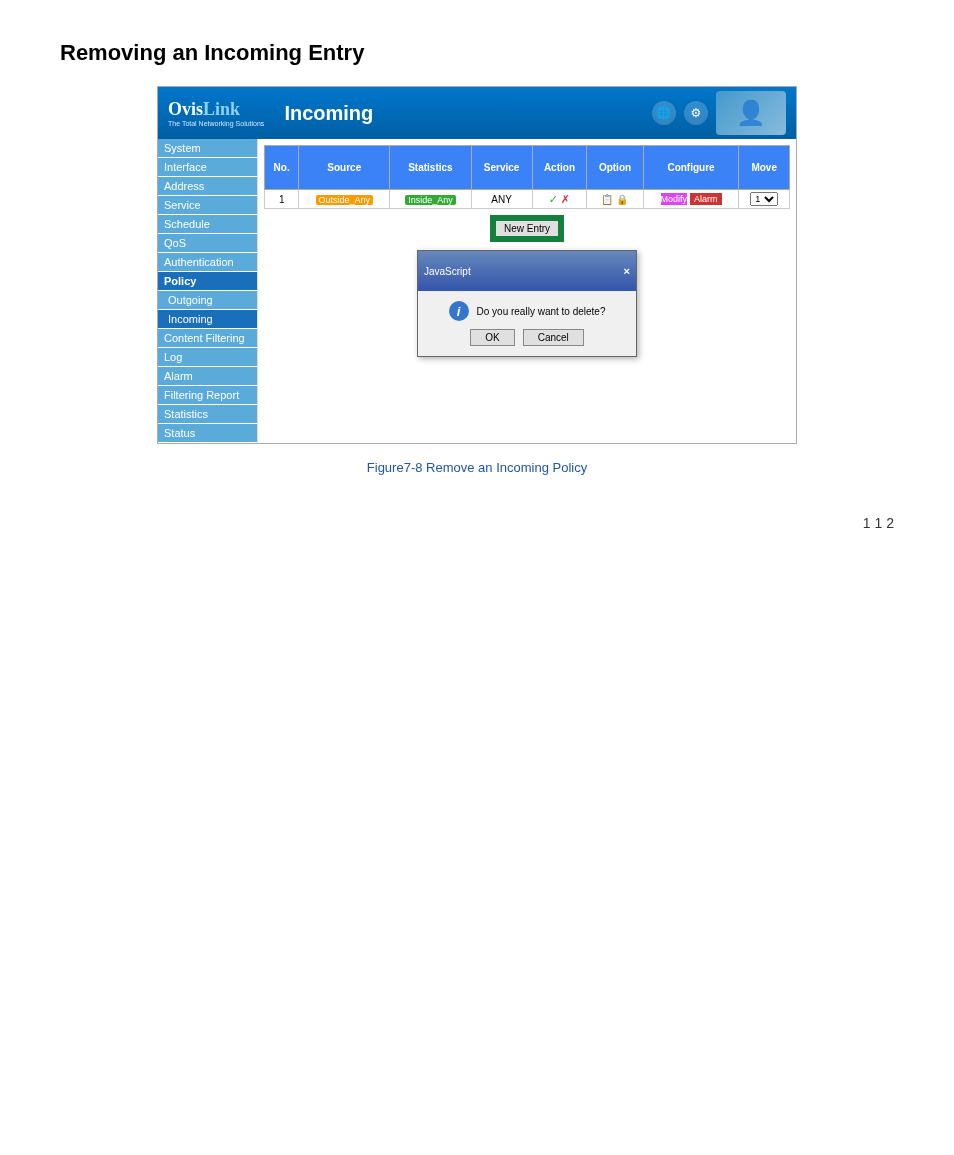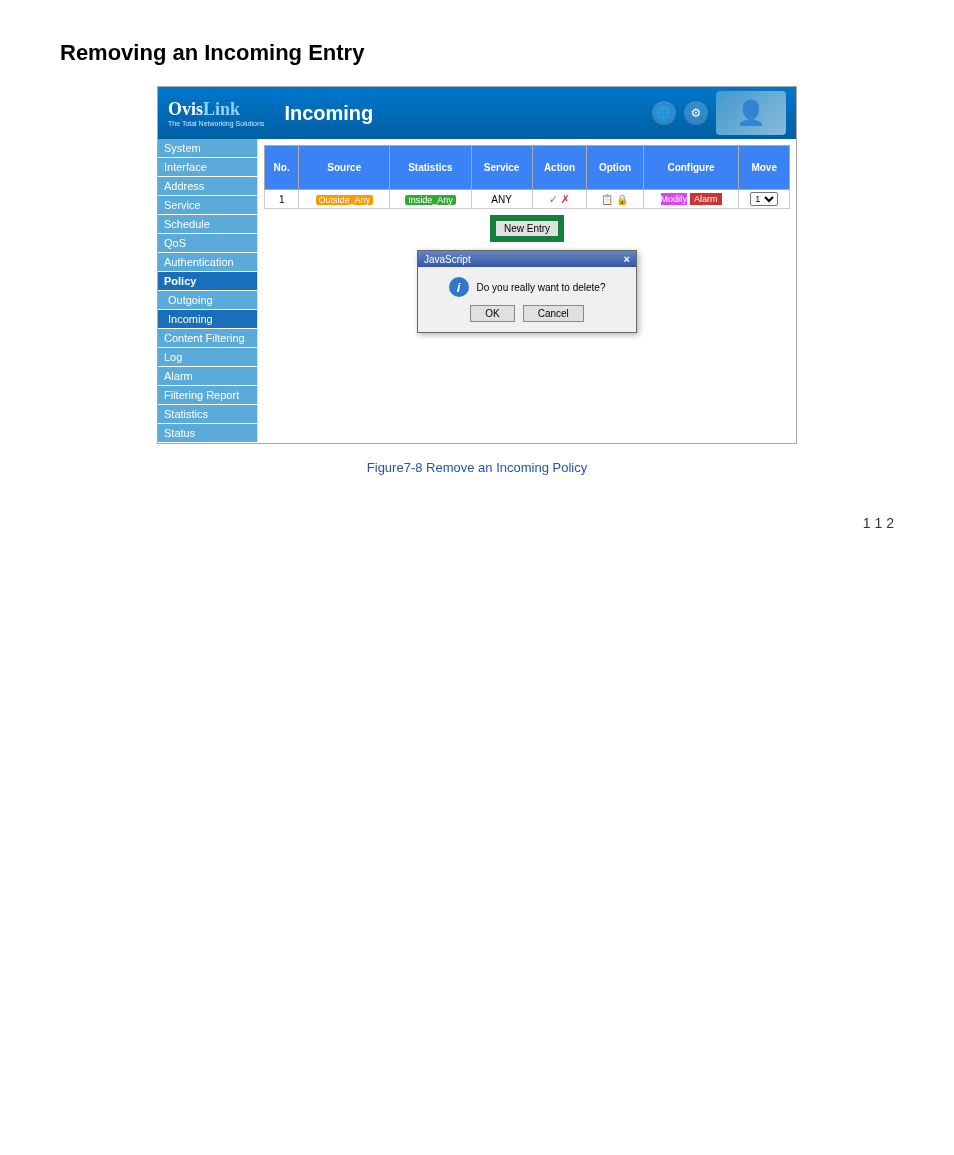--- a/index.html
+++ b/index.html
@@ -204,21 +204,21 @@
       background: #f0f0f0;
       border: 1px solid #666;
       box-shadow: 2px 2px 6px rgba(0,0,0,0.3);
       font-size: 10px;
     }
 
     .dialog-titlebar {
       background: linear-gradient(to bottom, #6688bb, #3355aa);
       color: #fff;
       font-size: 10px;
-      padding: 2px 6px;
+      padding: 14px 6px;
       display: flex;
       justify-content: space-between;
       align-items: center;
     }
 
     .dialog-close {
       color: #fff;
       cursor: pointer;
       font-size: 11px;
       font-weight: bold;

